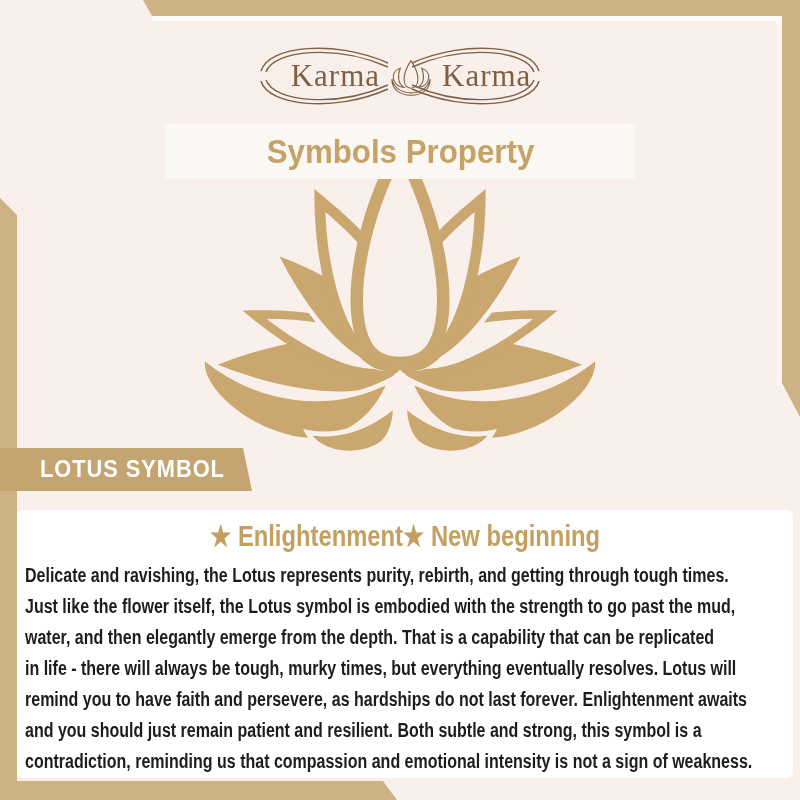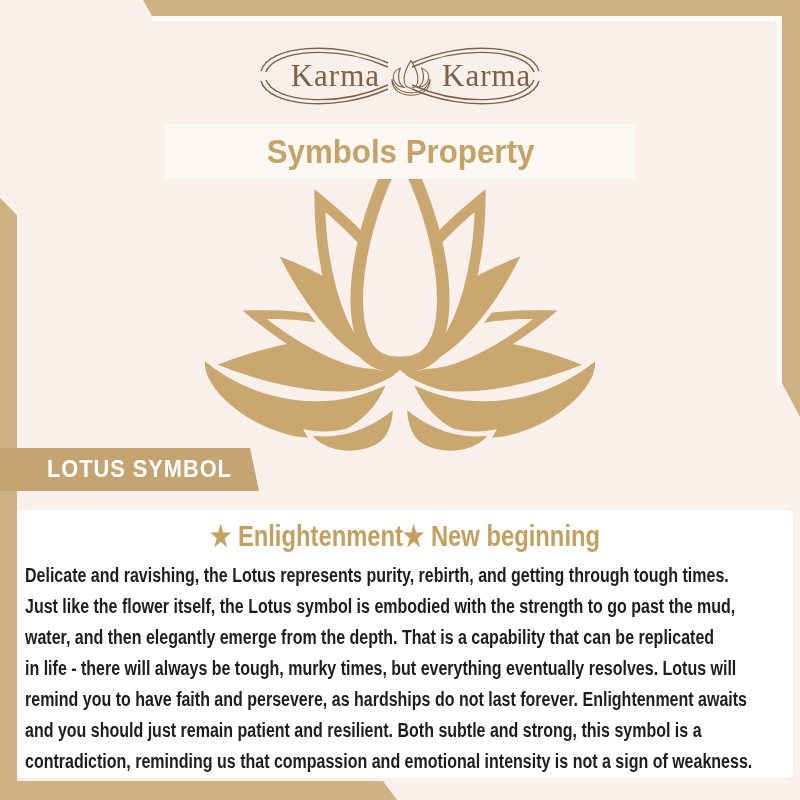--- a/index.html
+++ b/index.html
@@ -40,21 +40,21 @@
   
   .lotus-wrap{position:absolute;left:188px;top:122px;width:424px;z-index:2;}
   .lotus-wrap svg{display:block;width:100%;}
   .p-solid{fill:var(--lotus-gold);stroke:var(--bg);stroke-width:5;}
   .p-line{fill:var(--bg);stroke:var(--lotus-gold);}
 
   
   .banner{position:absolute;left:0;top:448px;width:252px;height:43px;
     background:var(--banner-gold);z-index:4;
     clip-path:polygon(0 0,calc(100% - 9px) 0,100% 100%,0 100%);
-    display:flex;align-items:center;padding-left:7px;}
+    display:flex;align-items:center;}
   .banner-label{color:var(--banner-text);font-size:23px;font-weight:bold;
     letter-spacing:1px;padding-left:42px;transform:scaleX(0.95);transform-origin:left center;
     white-space:nowrap;}
 
   
   .content-box{position:absolute;left:17px;top:510px;width:776px;height:268px;
     background:var(--box-white);border-radius:6px;z-index:1;overflow:hidden;}
   .heading{margin-top:8px;width:100%;text-align:center;font-size:29px;line-height:36px;
     font-weight:bold;color:var(--heading-gold);transform:scaleX(0.82);
     transform-origin:center;white-space:nowrap;}

